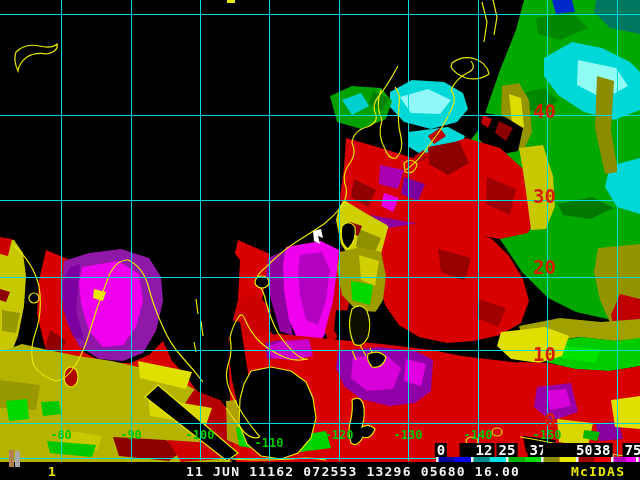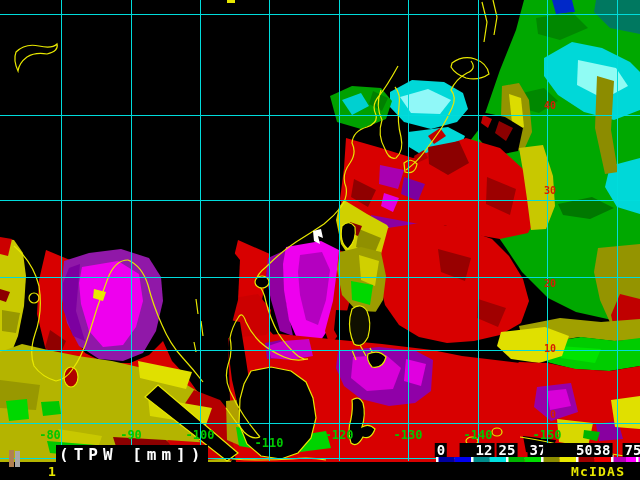--- a/index.html
+++ b/index.html
@@ -2,21 +2,21 @@
 <html><head>
 <meta charset="utf-8">
 <style>
   html,body{margin:0;padding:0;background:#000;}
   .screen{position:relative;width:640px;height:480px;overflow:hidden;background:#000;
           font-family:"DejaVu Sans Mono","Liberation Mono",monospace;}
   .screen svg{position:absolute;left:0;top:0;}
   .ovl{position:absolute;z-index:5;white-space:pre;}
   .prod-label{left:56px;top:445px;font-size:16px;font-weight:bold;letter-spacing:5px;
               color:#ffffff;background:#000;padding:0 3px;}
-  .lat-label{width:26px;text-align:right;font-size:10px;font-weight:bold;color:#d42000;left:530px;}
+  .lat-label{width:26px;text-align:right;font-size:19px;font-weight:bold;color:#d42000;left:530px;}
   .lon-label{font-size:12px;font-weight:bold;color:#00c800;top:428px;transform:translateX(-50%);}
   .leg-num{top:443px;font-size:14px;font-weight:bold;color:#ffffff;background:#000;
            padding:0 2px;transform:translateX(-50%);line-height:14px;}
   .bottom-bar{position:absolute;left:0;top:462px;width:640px;height:18px;background:#000;z-index:6;}
   .bottom-bar span{position:absolute;top:2px;font-size:13px;font-weight:bold;letter-spacing:1.2px;
                    color:#f2f2f2;white-space:pre;}
   .bottom-bar .yel{color:#e8e800;}
   .brand{font-size:12px;letter-spacing:0.5px;}
   .cal-bar{position:absolute;z-index:7;}
 </style>
@@ -205,29 +205,28 @@
           <rect x="471" y="455" width="2.5" height="14"></rect>
       <rect x="506" y="455" width="2.5" height="14"></rect>
           <rect x="541" y="455" width="2.5" height="14"></rect>
       <rect x="576" y="455" width="2.5" height="14"></rect>
           <rect x="611" y="455" width="2.5" height="14"></rect>
       <rect x="636" y="455" width="2.5" height="14"></rect>
     </g>
   </g>
 </svg>
 
-<span class="ovl prod-label" style="text-shadow:1px 1px 0 #000,-1px -1px 0 #000,1px -1px 0 #000,-1px 1px 0 #000;">(TPW [mm])</span>
 
 <span class="ovl lat-label" style="top:100px;">40</span>
 <span class="ovl lat-label" style="top:185px;">30</span>
-<span class="ovl lat-label" style="top:278px;">20</span>
+<span class="ovl lat-label" style="top:256px;">20</span>
 <span class="ovl lat-label" style="top:335px;margin-top:8px;">10</span>
 <span class="ovl lat-label" style="top:409px;">0</span>
 
-<span class="ovl lon-label" style="left:50px;">-80</span>
+<span class="ovl lon-label" style="left:61px;">-80</span>
 <span class="ovl lon-label" style="left:131px;">-90</span>
 <span class="ovl lon-label" style="left:200px;">-100</span>
 <span class="ovl lon-label" style="left:269px;margin-top:8px;">-110</span>
 <span class="ovl lon-label" style="left:339px;">-120</span>
 <span class="ovl lon-label" style="left:408px;">-130</span>
 <span class="ovl lon-label" style="left:478px;">-140</span>
 <span class="ovl lon-label" style="left:547px;">-150</span>
 
 <span class="ovl leg-num" style="left:441px;">0</span>
 <span class="ovl leg-num" style="left:477px;padding-left:16px;">12</span>
@@ -235,16 +234,17 @@
 <span class="ovl leg-num" style="left:538px;">37</span>
 <span class="ovl leg-num" style="left:569px;padding-left:33px;">50</span>
 <span class="ovl leg-num" style="left:602px;">38</span>
 <span class="ovl leg-num" style="left:633px;">75</span>
 
 <div class="cal-bar" style="left:9px;top:450px;width:5px;height:17px;background:#b08050;"></div>
 <div class="cal-bar" style="left:15px;top:451px;width:5px;height:16px;background:#a8a8a8;"></div>
 
 <div class="bottom-bar">
   <span class="yel" style="left:48px;">1</span>
+  <span style="left:186px;">11 JUN 11162 072553 13296 05680 16.00</span>
   <span class="yel brand" style="left:571px;">McIDAS</span>
 </div>
 
 </div>
 
 </body></html>

